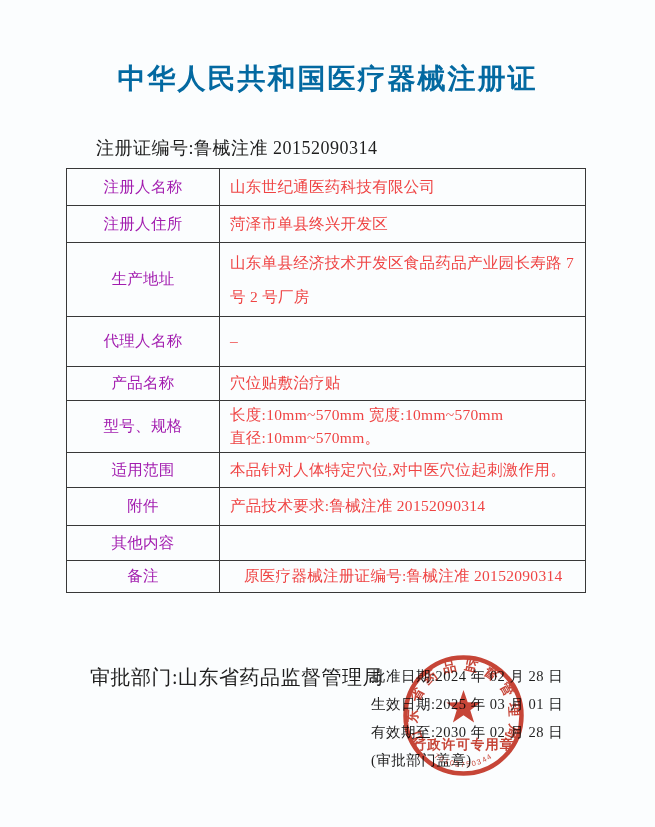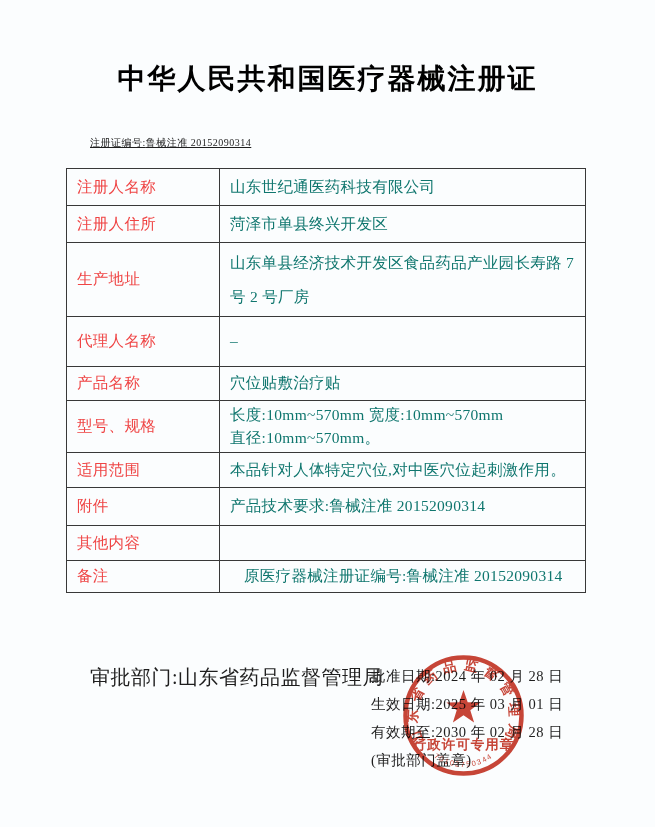--- a/index.html
+++ b/index.html
@@ -5,38 +5,38 @@
   html,body{margin:0;padding:0;}
   body{
     width:655px;height:827px;position:relative;overflow:hidden;
     background:#fbfdfe;
     font-family:"Liberation Serif","DejaVu Serif",serif;
     color:#1e1e1e;
   }
   .title{
     position:absolute;top:60px;left:0;width:655px;
     text-align:center;font-size:28px;font-weight:700;letter-spacing:2px;
-    color:#000000;
+    color:#0369a1;
   }
   .cert-line{
-    position:absolute;top:136px;left:90px;font-size:10px;letter-spacing:.5px;text-decoration:underline;
+    position:absolute;top:136px;left:96px;font-size:18px;letter-spacing:.5px;
   }
   table.cert{
     position:absolute;top:168px;left:66px;width:520px;
     border-collapse:collapse;table-layout:fixed;
   }
   table.cert td{
     border:1.6px solid #383838;
     font-size:15.5px;line-height:1.45;
     padding:2px 10px;vertical-align:middle;
     letter-spacing:.3px;
     word-break:break-all;
   }
-  td.lbl{width:132px;text-align:left;padding:2px 4px;color:#ef4444;}
-  td.val{color:#0f766e;}
+  td.lbl{width:132px;text-align:center;padding:2px 4px;color:#a21caf;}
+  td.val{color:#ef4444;}
   tr.r-addr td.val{line-height:2.15;}
   tr.r-struct td.val{line-height:1.5;}
   tr.r-remark td.val{text-indent:14px;}
   .footer-dept{
     position:absolute;top:664px;left:90px;font-size:20px;letter-spacing:.5px;text-align:center;
   }
   .footer-dates{
     position:absolute;top:662px;left:371px;font-size:14.5px;line-height:28px;
     letter-spacing:.5px;
   }

